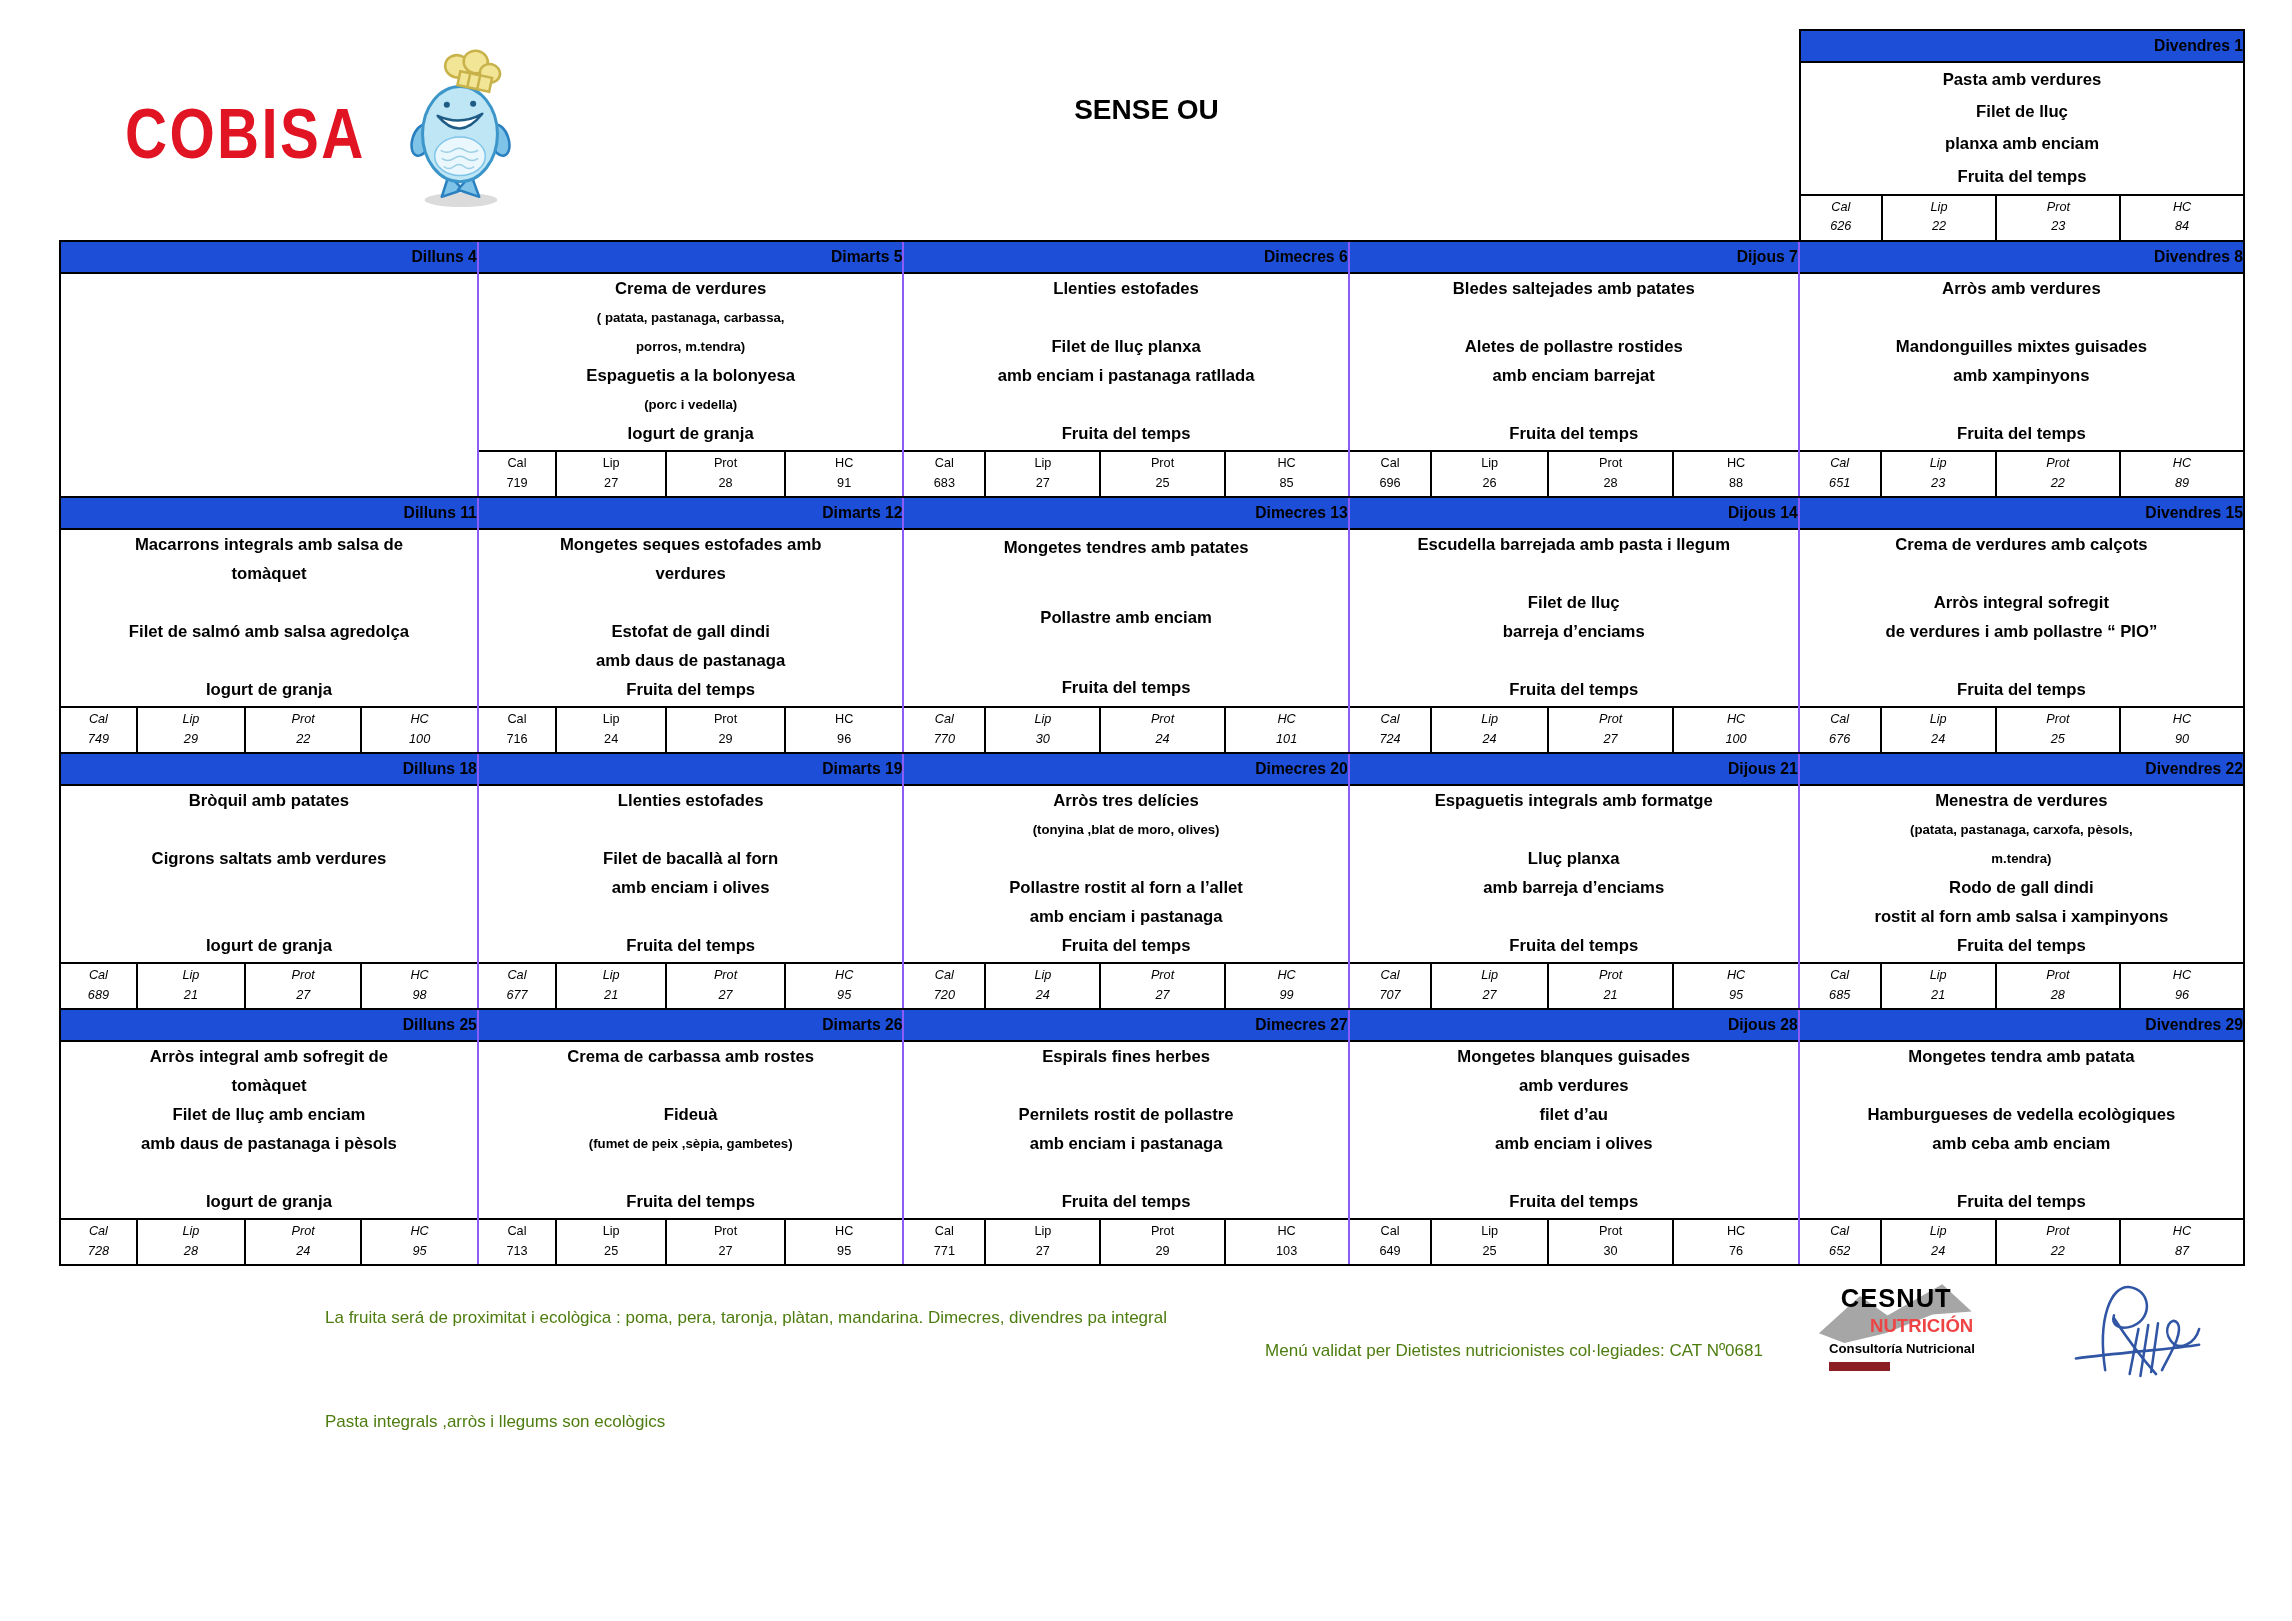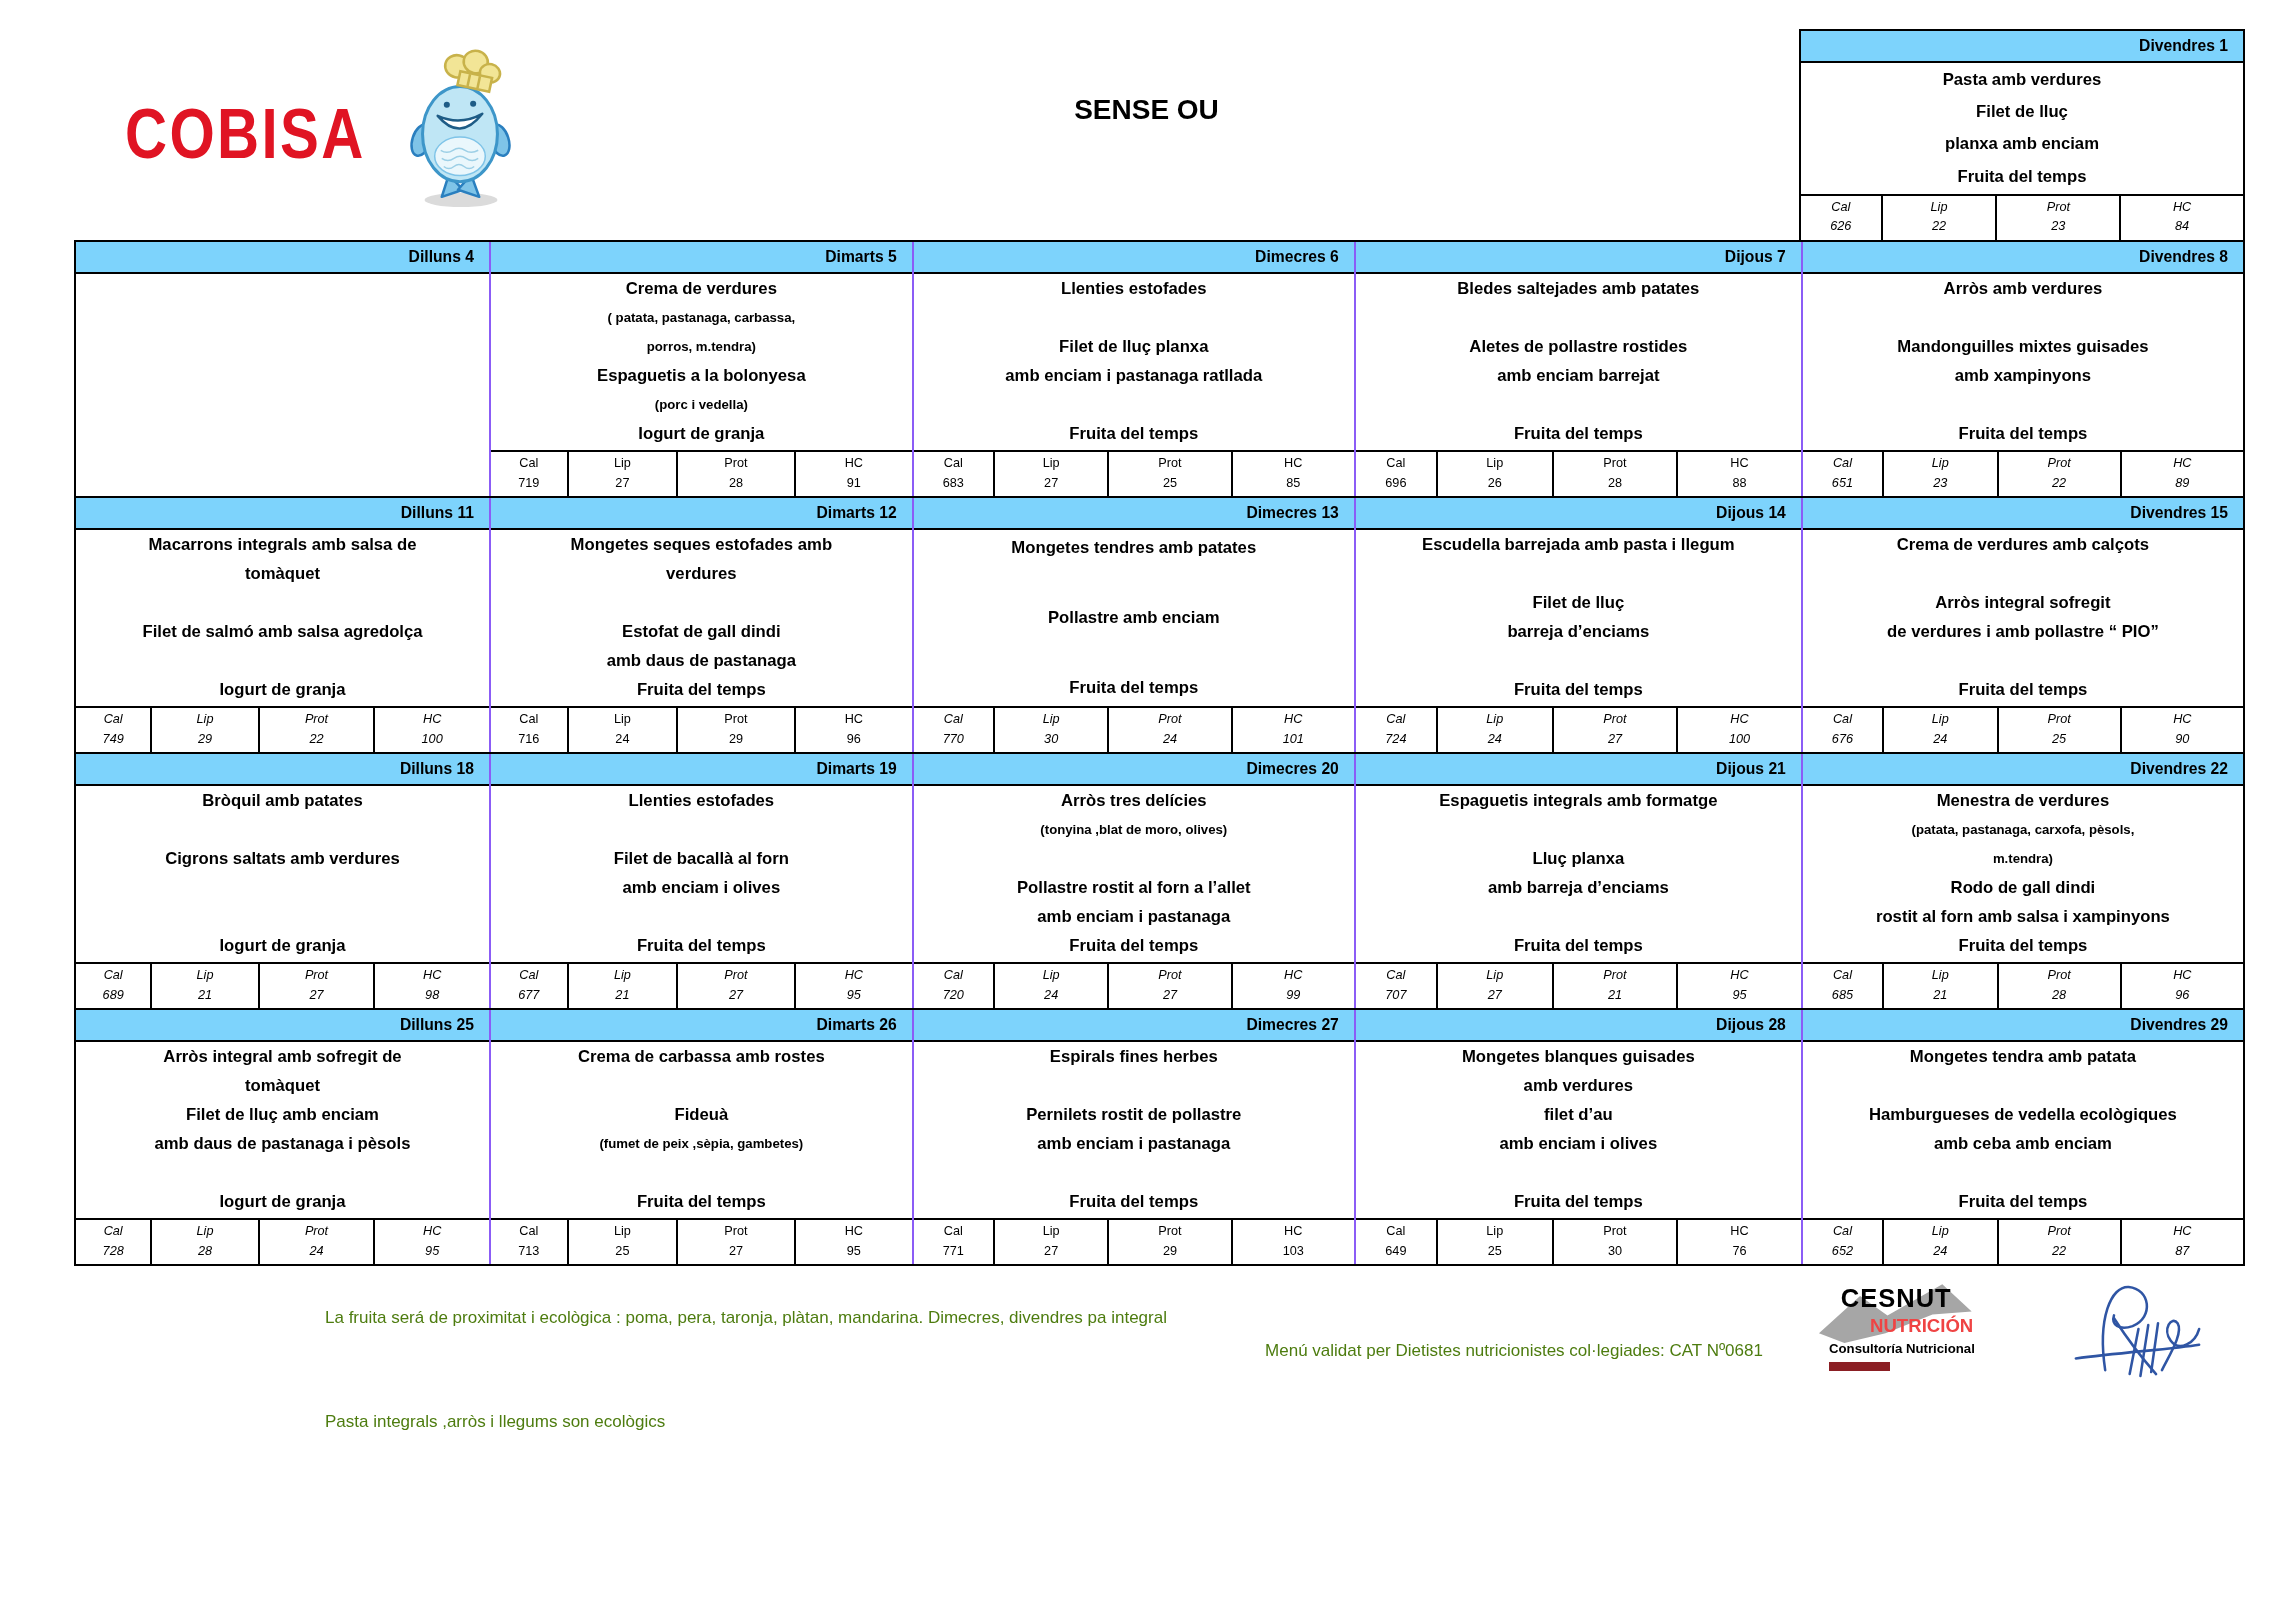--- a/index.html
+++ b/index.html
@@ -8,37 +8,37 @@
 
   
   #cobisa{position:absolute;left:125px;top:98px;display:flex;align-items:flex-start;}
   #cobisa-text{font-size:71px;font-weight:800;color:#E01423;letter-spacing:2.9px;transform:scaleX(.82);transform-origin:left top;line-height:1;}
   #fish{position:absolute;left:282px;top:-51px;}
   #title{position:absolute;left:0;top:43px;width:2293px;text-align:center;font-size:30px;font-weight:800;}
   #subtitle{position:absolute;left:0;top:94px;width:2293px;text-align:center;font-size:28px;font-weight:800;}
 
   
   .daybox{display:flex;flex-direction:column;background:#fff;box-sizing:border-box;}
-  .day-header{height:30px;line-height:30px;background:#7dd3fc;border-bottom:2.9px solid #000;font-size:15.7px;font-weight:700;text-align:right;padding-right:15px;box-sizing:content-box;}
+  .day-header{height:30px;line-height:30px;background:#1d4ed8;border-bottom:2.9px solid #000;font-size:15.7px;font-weight:700;text-align:right;padding-right:0;box-sizing:content-box;}
   .day-content{flex:1;display:flex;flex-direction:column;padding:3.9px 3.9px;gap:6px;}
   .menu-line{flex:1;display:flex;align-items:center;justify-content:center;text-align:center;font-size:16.7px;font-weight:700;line-height:1.1;}
   .menu-line.small{font-size:13.2px;}
   .festa .menu-line{font-size:29px;letter-spacing:1px;}
   .day-nutrition{height:44px;border-top:2px solid #000;display:grid;grid-template-columns:18fr 26fr 28fr 28fr;}
   .nut-cell{text-align:center;font-size:12.7px;line-height:19.6px;padding-top:2px;}
   .nut-cell + .nut-cell{border-left:2px solid #000;}
   .day-nutrition.it .nut-cell{font-style:italic;}
 
   
   #top-box{position:absolute;left:1799px;top:29px;width:446px;border:2px solid #000;}
   #top-box .day-content{height:123px;flex:none;}
 
   
   #menu-grid{position:absolute;left:59px;top:240px;width:2186px;}
-  .week{display:grid;grid-template-columns:425fr 435fr 455fr 460fr 455fr;border:2px solid #000;height:254px;box-sizing:content-box;margin-left:15px;}
+  .week{display:grid;grid-template-columns:425fr 435fr 455fr 460fr 455fr;border:2px solid #000;height:254px;box-sizing:content-box;}
   .week + .week{margin-top:-2px;}
   .day-col{display:flex;flex-direction:column;}
   .day-col + .day-col{border-left:2px solid #8b5cf6;}
 
   
   .note{position:absolute;font-size:17px;color:#4d7c0f;margin-top:28px;}
   #note1{left:325px;top:1280px;}
   #note2{left:1220px;top:1313px;width:588px;text-align:center;}
   #note3{left:325px;top:1384px;}
 

